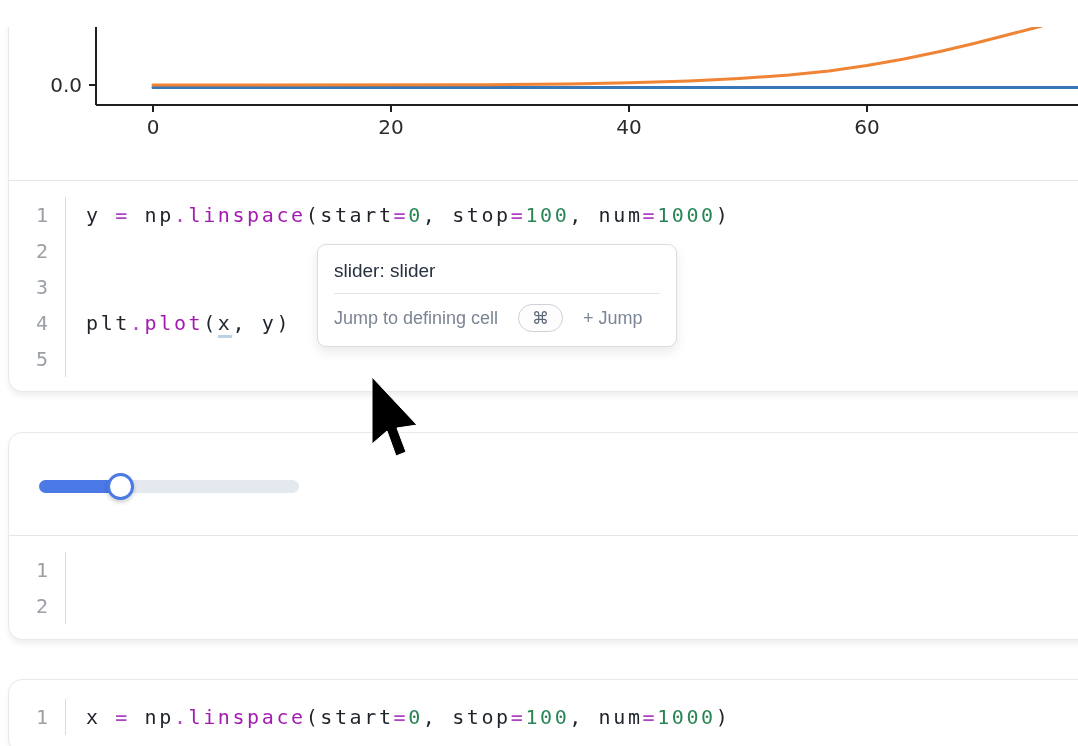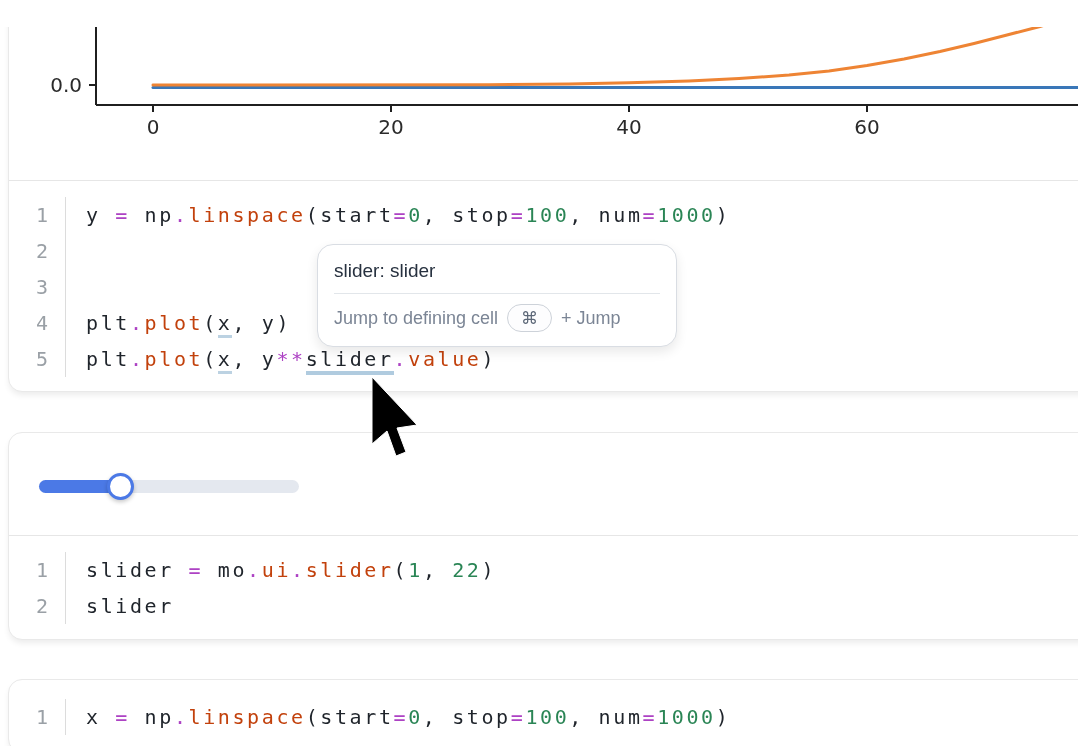--- a/index.html
+++ b/index.html
@@ -23,31 +23,31 @@
   .code-area{padding-top:16px;}
   .cell-x .code-area{padding-top:19px;}
   .gutter{flex:0 0 57px;width:57px;box-sizing:border-box;border-right:1px solid #dcdcdc;
           text-align:right;padding-right:17px;color:#9aa0a6;}
   .ln{height:36px;line-height:36px;font-family:"DejaVu Sans Mono",monospace;font-size:20px;}
   .code-lines{padding-left:20px;font-family:"DejaVu Sans Mono",monospace;font-size:20px;
               letter-spacing:2.6px;color:#1f242b;}
   .cl{height:36px;line-height:36px;white-space:pre;}
   .tk-v{color:#1f242b;}
   .tk-o{color:#ad42c4;}
-  .tk-f{color:#c2410c;}
+  .tk-f{color:#a21caf;}
   .tk-n{color:#2a8555;}
   .tk-u{color:#1f242b;border-bottom:3px solid #bcd2e2;}
   .tk-uh{color:#1f242b;border-bottom:4px solid #b0cbdf;}
   
   .tooltip{position:absolute;left:317px;top:217px;width:360px;box-sizing:border-box;
-           background:#fff;border:1px solid #d9dde3;border-radius:16px;
+           background:#fff;border:1px solid #d9dde3;border-radius:9px;
            box-shadow:0 5px 12px rgba(0,0,0,.09);z-index:5;}
   .tooltip-title{padding:15px 16px 11px;font-size:19px;color:#27313f;}
   .tooltip-divider{height:1px;background:#e2e6ea;margin:0 16px;}
-  .tooltip-action{display:flex;align-items:center;gap:9px;padding:10px 16px 14px;
+  .tooltip-action{display:flex;align-items:center;gap:20px;padding:10px 16px 14px;
                   font-size:18px;color:#7b8595;}
   .key-pill{display:inline-flex;align-items:center;justify-content:center;
             border:1.5px solid #cdd2d9;border-radius:999px;padding:1px 13px;height:24px;
             font-size:17px;color:#5d6878;background:#fdfdfe;}
   
   .slider-output{height:102px;}
   .slider-track{position:absolute;left:30px;top:47px;width:260px;height:13px;
                 border-radius:7px;background:#e4e8ef;}
   .slider-fill{position:absolute;left:0;top:0;height:13px;width:82px;border-radius:7px;
                background:#4b79e6;}
@@ -92,21 +92,20 @@
           <div class="ln">2</div>
           <div class="ln">3</div>
           <div class="ln">4</div>
           <div class="ln">5</div>
         </div>
       <div class="code-lines">
           <div class="cl"><span class="tk-v">y </span><span class="tk-o">=</span><span class="tk-v"> np</span><span class="tk-o">.</span><span class="tk-f">linspace</span><span class="tk-v">(start</span><span class="tk-o">=</span><span class="tk-n">0</span><span class="tk-v">, stop</span><span class="tk-o">=</span><span class="tk-n">100</span><span class="tk-v">, num</span><span class="tk-o">=</span><span class="tk-n">1000</span><span class="tk-v">)</span></div>
           <div class="cl">&nbsp;</div>
           <div class="cl">&nbsp;</div>
           <div class="cl"><span class="tk-v">plt</span><span class="tk-o">.</span><span class="tk-f">plot</span><span class="tk-v">(</span><span class="tk-u">x</span><span class="tk-v">, y)</span></div>
-          <div class="cl"><span class="tk-v">plt</span><span class="tk-o">.</span><span class="tk-f">plot</span><span class="tk-v">(</span><span class="tk-u">x</span><span class="tk-v">, y</span><span class="tk-o">**</span><span class="tk-uh">slider</span><span class="tk-o">.</span><span class="tk-f">value</span><span class="tk-v">)</span></div>
         </div>
     </div>
   </section>
 
   <div class="tooltip">
     <div class="tooltip-title">slider: slider</div>
     <div class="tooltip-divider"></div>
     <div class="tooltip-action">
       <span>Jump to defining cell</span>
       <span class="key-pill">
@@ -125,24 +124,20 @@
       <div class="slider-track">
         <div class="slider-fill"></div>
         <div class="slider-handle"></div>
       </div>
     </div>
     <div class="code-area with-divider">
       <div class="gutter">
           <div class="ln">1</div>
           <div class="ln">2</div>
         </div>
-      <div class="code-lines">
-          <div class="cl"><span class="tk-v">slider </span><span class="tk-o">=</span><span class="tk-v"> mo</span><span class="tk-o">.</span><span class="tk-f">ui</span><span class="tk-o">.</span><span class="tk-f">slider</span><span class="tk-v">(</span><span class="tk-n">1</span><span class="tk-v">, </span><span class="tk-n">22</span><span class="tk-v">)</span></div>
-          <div class="cl"><span class="tk-v">slider</span></div>
-        </div>
     </div>
   </section>
 
   <section class="cell cell-x">
     <div class="code-area">
       <div class="gutter">
           <div class="ln">1</div>
         </div>
       <div class="code-lines">
           <div class="cl"><span class="tk-v">x </span><span class="tk-o">=</span><span class="tk-v"> np</span><span class="tk-o">.</span><span class="tk-f">linspace</span><span class="tk-v">(start</span><span class="tk-o">=</span><span class="tk-n">0</span><span class="tk-v">, stop</span><span class="tk-o">=</span><span class="tk-n">100</span><span class="tk-v">, num</span><span class="tk-o">=</span><span class="tk-n">1000</span><span class="tk-v">)</span></div>

